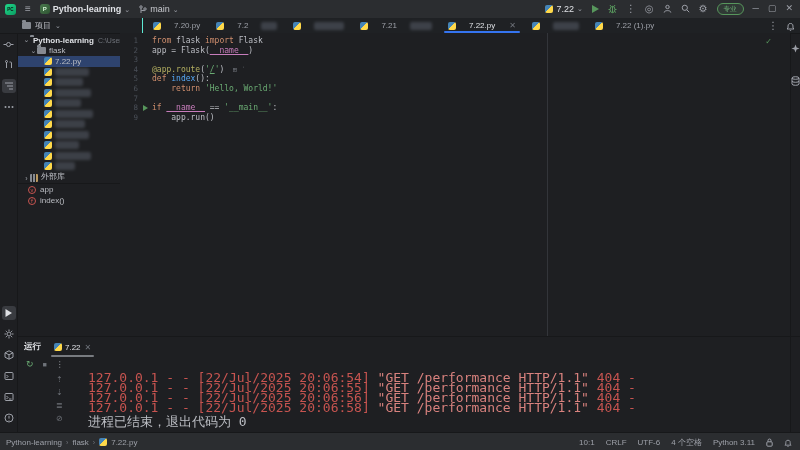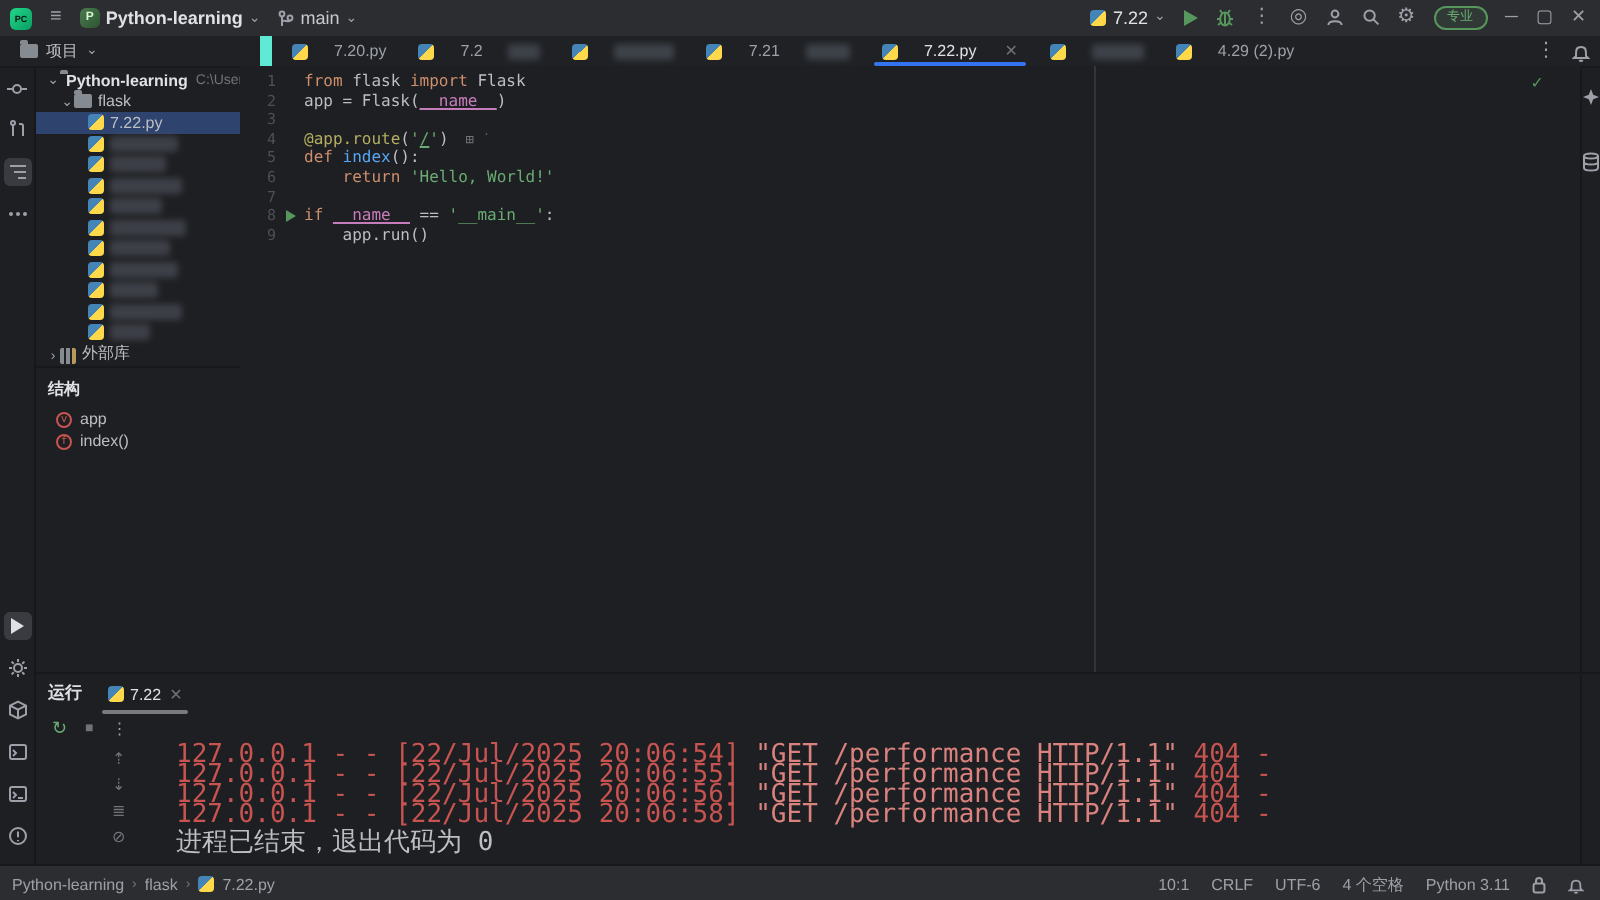--- a/index.html
+++ b/index.html
@@ -18,21 +18,21 @@
   .tb-item{display:flex;align-items:center;gap:3px;color:#dfe1e5;}
   .chev{color:#9da0a8;font-size:7px;line-height:1;}
   .tb-right{margin-left:auto;display:flex;align-items:center;gap:9px;padding-right:7px;}
   .play-tri{width:0;height:0;border-left:7px solid #57965c;border-top:4px solid transparent;border-bottom:4px solid transparent;}
   .pill{border:1px solid #57965c;color:#6aab73;background:rgba(87,150,92,.12);border-radius:6px;
         font-size:6.5px;padding:1px 6px;line-height:1.2;}
   .winbtn{color:#9da0a8;font-size:9px;line-height:1;}
   svg.ic{display:block;}
   
   .tabrow{left:0;top:18px;width:800px;height:15px;background:#1f2124;border-bottom:1px solid #17181a;display:flex;align-items:stretch;}
-  .proj-header{width:120px;display:flex;align-items:center;gap:4px;padding-left:10px;font-size:8px;color:#bcbec4;border-right:6px solid #5eead4;}
+  .proj-header{width:120px;display:flex;align-items:center;gap:4px;padding-left:10px;font-size:8px;color:#bcbec4;border-right:1px solid #5eead4;margin-left:12px;}
   .foldico{width:9px;height:7px;background:#868a91;border-radius:1px;position:relative;}
   .foldico:before{content:"";position:absolute;left:0;top:-2px;width:4px;height:2px;background:#868a91;border-radius:1px 1px 0 0;}
   .tabs{display:flex;align-items:stretch;flex:1;padding-left:2px;}
   .tab{display:flex;align-items:center;gap:13px;padding:0 8px;font-size:8px;color:#9da0a8;position:relative;}
   .tab.active{color:#dfe1e5;}
   .tab.active:after{content:"";position:absolute;left:4px;right:4px;bottom:0;height:2px;background:#3574f0;border-radius:1px;}
   .pyico{width:8px;height:8px;border-radius:2px;background:linear-gradient(135deg,#4584b6 50%,#ffd94a 50%);flex:none;}
   .blur{background:#6b7280;opacity:.4;filter:blur(1.5px);border-radius:2px;height:8px;display:inline-block;}
   .tclose{color:#6f737a;font-size:8px;margin-left:1px;}
   .tabrow-right{display:flex;align-items:center;gap:8px;padding-right:5px;}
@@ -172,21 +172,21 @@
           <div class="pyico"></div>
           <span>7.22.py</span>
           <span class="tclose">✕</span>
         </div>
         <div class="tab">
           <div class="pyico"></div>
           <span class="blur" style="width: 26px;"></span>
         </div>
         <div class="tab">
           <div class="pyico"></div>
-          <span>4.29 (2).py</span>
+          <span>7.22 (1).py</span>
         </div>
       </div>
     <div class="tabrow-right">
       <span class="glyph">⋮</span>
       <svg class="ic" width="9" height="10" viewBox="0 0 9 10">
           <path d="M2 7 C2 4 2 2.5 4.5 2.5 C7 2.5 7 4 7 7 L8 8 H1 Z" fill="none" stroke="#9da0a8"></path>
           <path d="M3.7 9 a.9.9 0 0 0 1.6 0" fill="none" stroke="#9da0a8"></path>
         </svg>
     </div>
   </div>
@@ -328,21 +328,20 @@
           <span class="tlabel">外部库</span>
         </div>
         <div class="trow" style="padding-left: 5px;">
           <span class="chevron"></span>
           <span class="tlabel">草稿文件和控制台</span>
         </div>
       </div>
   </div>
 
   <div class="structure-panel abs">
-    <div class="sp-header">结构</div>
     <div id="structItems">
         <div class="srow">
           <span class="sym">v</span>
           <span>app</span>
         </div>
         <div class="srow">
           <span class="sym">f</span>
           <span>index()</span>
         </div>
       </div>

